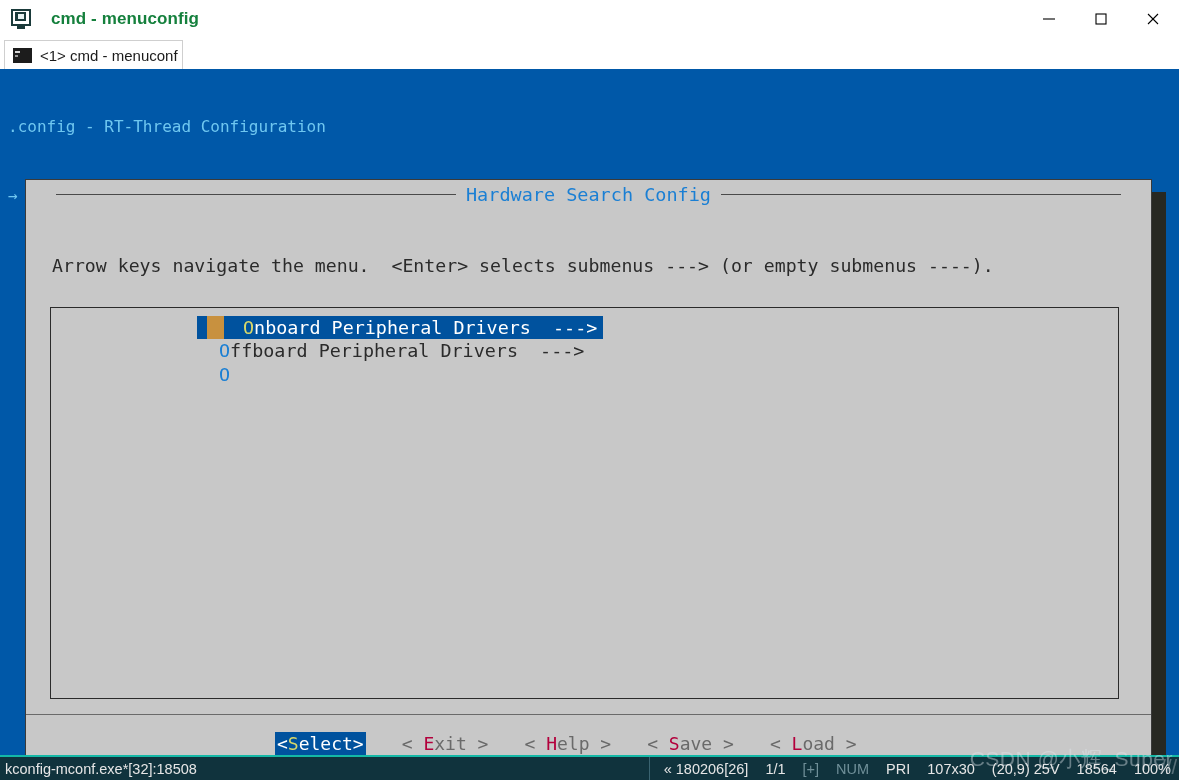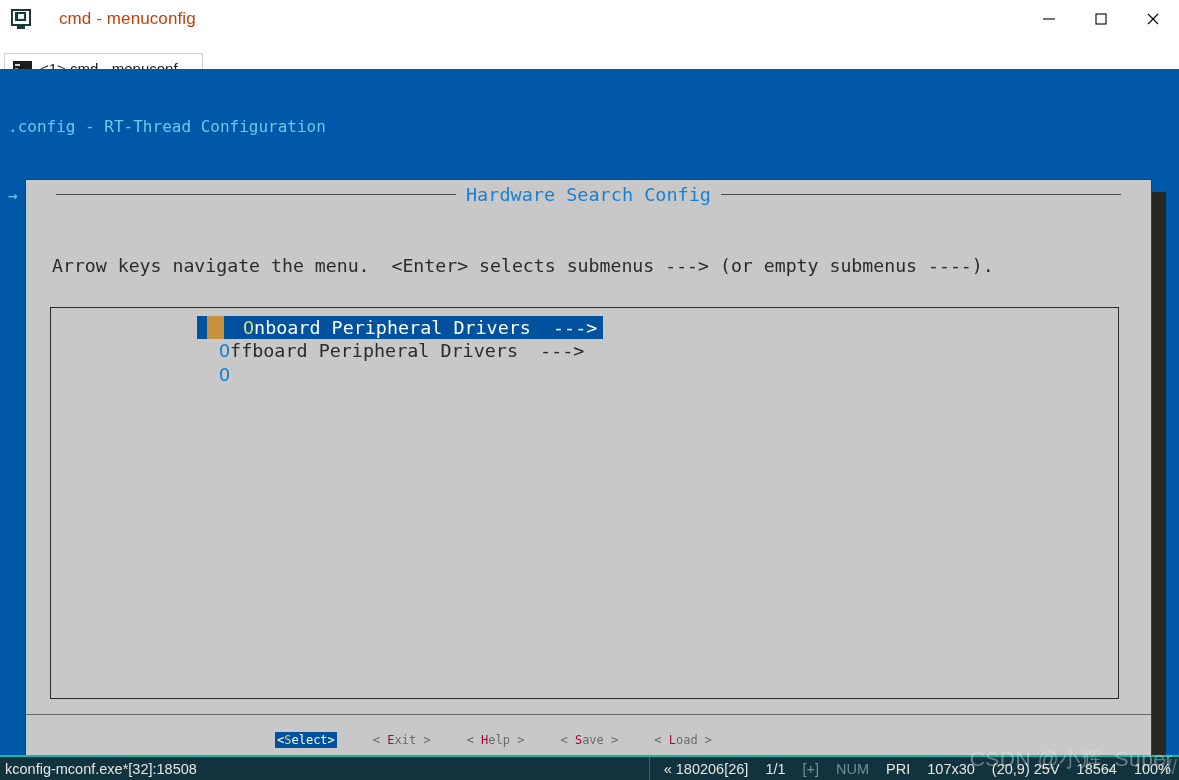--- a/index.html
+++ b/index.html
@@ -45,24 +45,25 @@
     border: 2px solid #1a3a3a;
     border-left: 3px solid #1a3a3a;
     background: #e8f2f2;
   }
   .titlebar-icon .stand {
     position: absolute; left: 6px; top: 17px;
     width: 8px; height: 3px;
     background: #1a3a3a;
   }
   .titlebar-title {
-    margin-left: 28px;
+    margin-left: 20px;
     font-size: 17px;
-    color: #c2410c;
+    color: #15803d;
     letter-spacing: 0.1px;
+    font-weight: bold;
   }
   .winbtns {
     position: absolute;
     right: 0; top: 0;
     height: 38px;
     display: flex;
   }
   .winbtn {
     width: 52px; height: 38px;
     display: flex; align-items: center; justify-content: center;
@@ -74,28 +75,27 @@
   .tabbar {
     position: absolute;
     left: 0; top: 38px;
     width: 1179px; height: 31px;
     background: #ffffff;
   }
   .tab {
     position: absolute;
     left: 4px; top: 2px;
     height: 29px;
-    padding: 0 24px 0 8px;
+    padding: 0 4px 0 8px;
     border: 1px solid #cfcfcf;
     border-bottom: none;
     background: #ffffff;
     display: flex;
     align-items: center;
     gap: 8px;
-    margin-top: 13px;
   }
   .tab-icon {
     width: 19px; height: 15px;
     background: #1c1c1c;
     position: relative;
     flex: none;
   }
   .tab-icon::before {
     content: "";
     position: absolute;
@@ -333,21 +333,21 @@
   }
   .buttonbar {
     position: absolute;
     left: 0; top: 552px;
     width: 100%;
     display: flex;
     align-items: center;
     padding-left: 249px;
     gap: 0px;
     font-family: "DejaVu Sans Mono", "Liberation Mono", monospace;
-    font-size: 12px;
+    font-size: 18px;
     white-space: pre;
   }
   .btn {
     color: #6a6a6a;
     padding: 1px 0;
   }
   .btn .hot { color: #b3003c; }
   .btn.active {
     background: #00529e;
     color: #ffffff;

